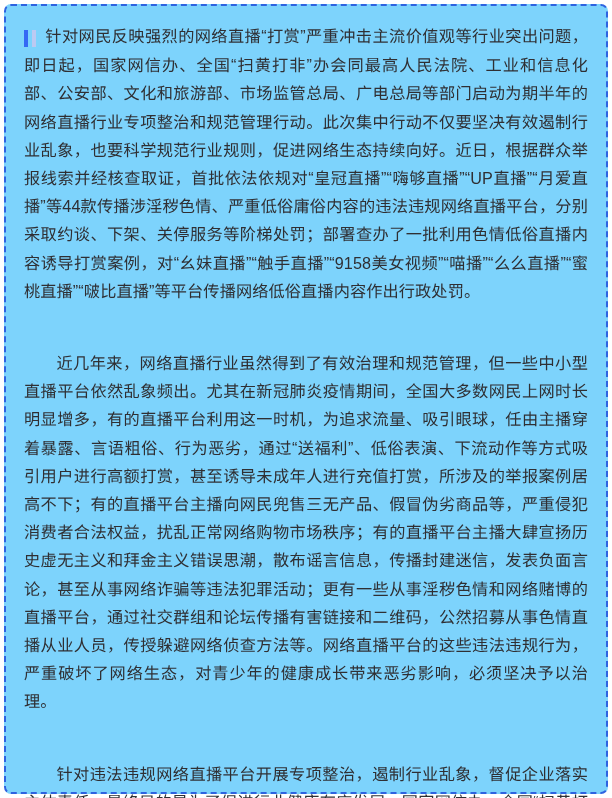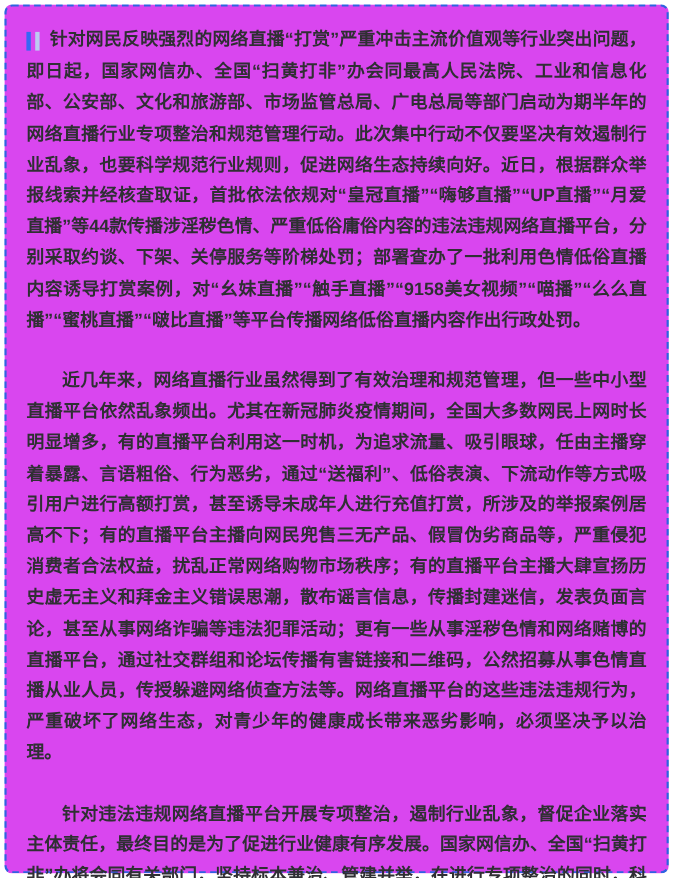--- a/index.html
+++ b/index.html
@@ -16,39 +16,38 @@
   }
   .doc-frame {
     position: absolute;
     left: 4px;
     top: 4px;
     width: 604px;
     height: 790px;
     box-sizing: border-box;
     border: 2px dashed #2e63e0;
     border-radius: 7px;
-    background: #d946ef;
-    font-weight: bold;
+    background: #7dd3fc;
   }
   .doc-body {
     box-sizing: border-box;
     padding: 16px 18px 10px 18px;
   }
   .para {
     margin: 0;
     font-size: 16.2px;
     line-height: 28.2px;
     color: #2f2f33;
     text-align: justify;
     text-justify: inter-ideograph;
     letter-spacing: 0.1px;
     word-break: break-all;
   }
   .para + .para {
-    margin-top: 27px;
+    margin-top: 44px;
   }
   .para-indent {
     text-indent: 2em;
   }
   .lead-line {
     display: inline-block;
     vertical-align: -1px;
     margin-right: 9px;
     white-space: nowrap;
   }

